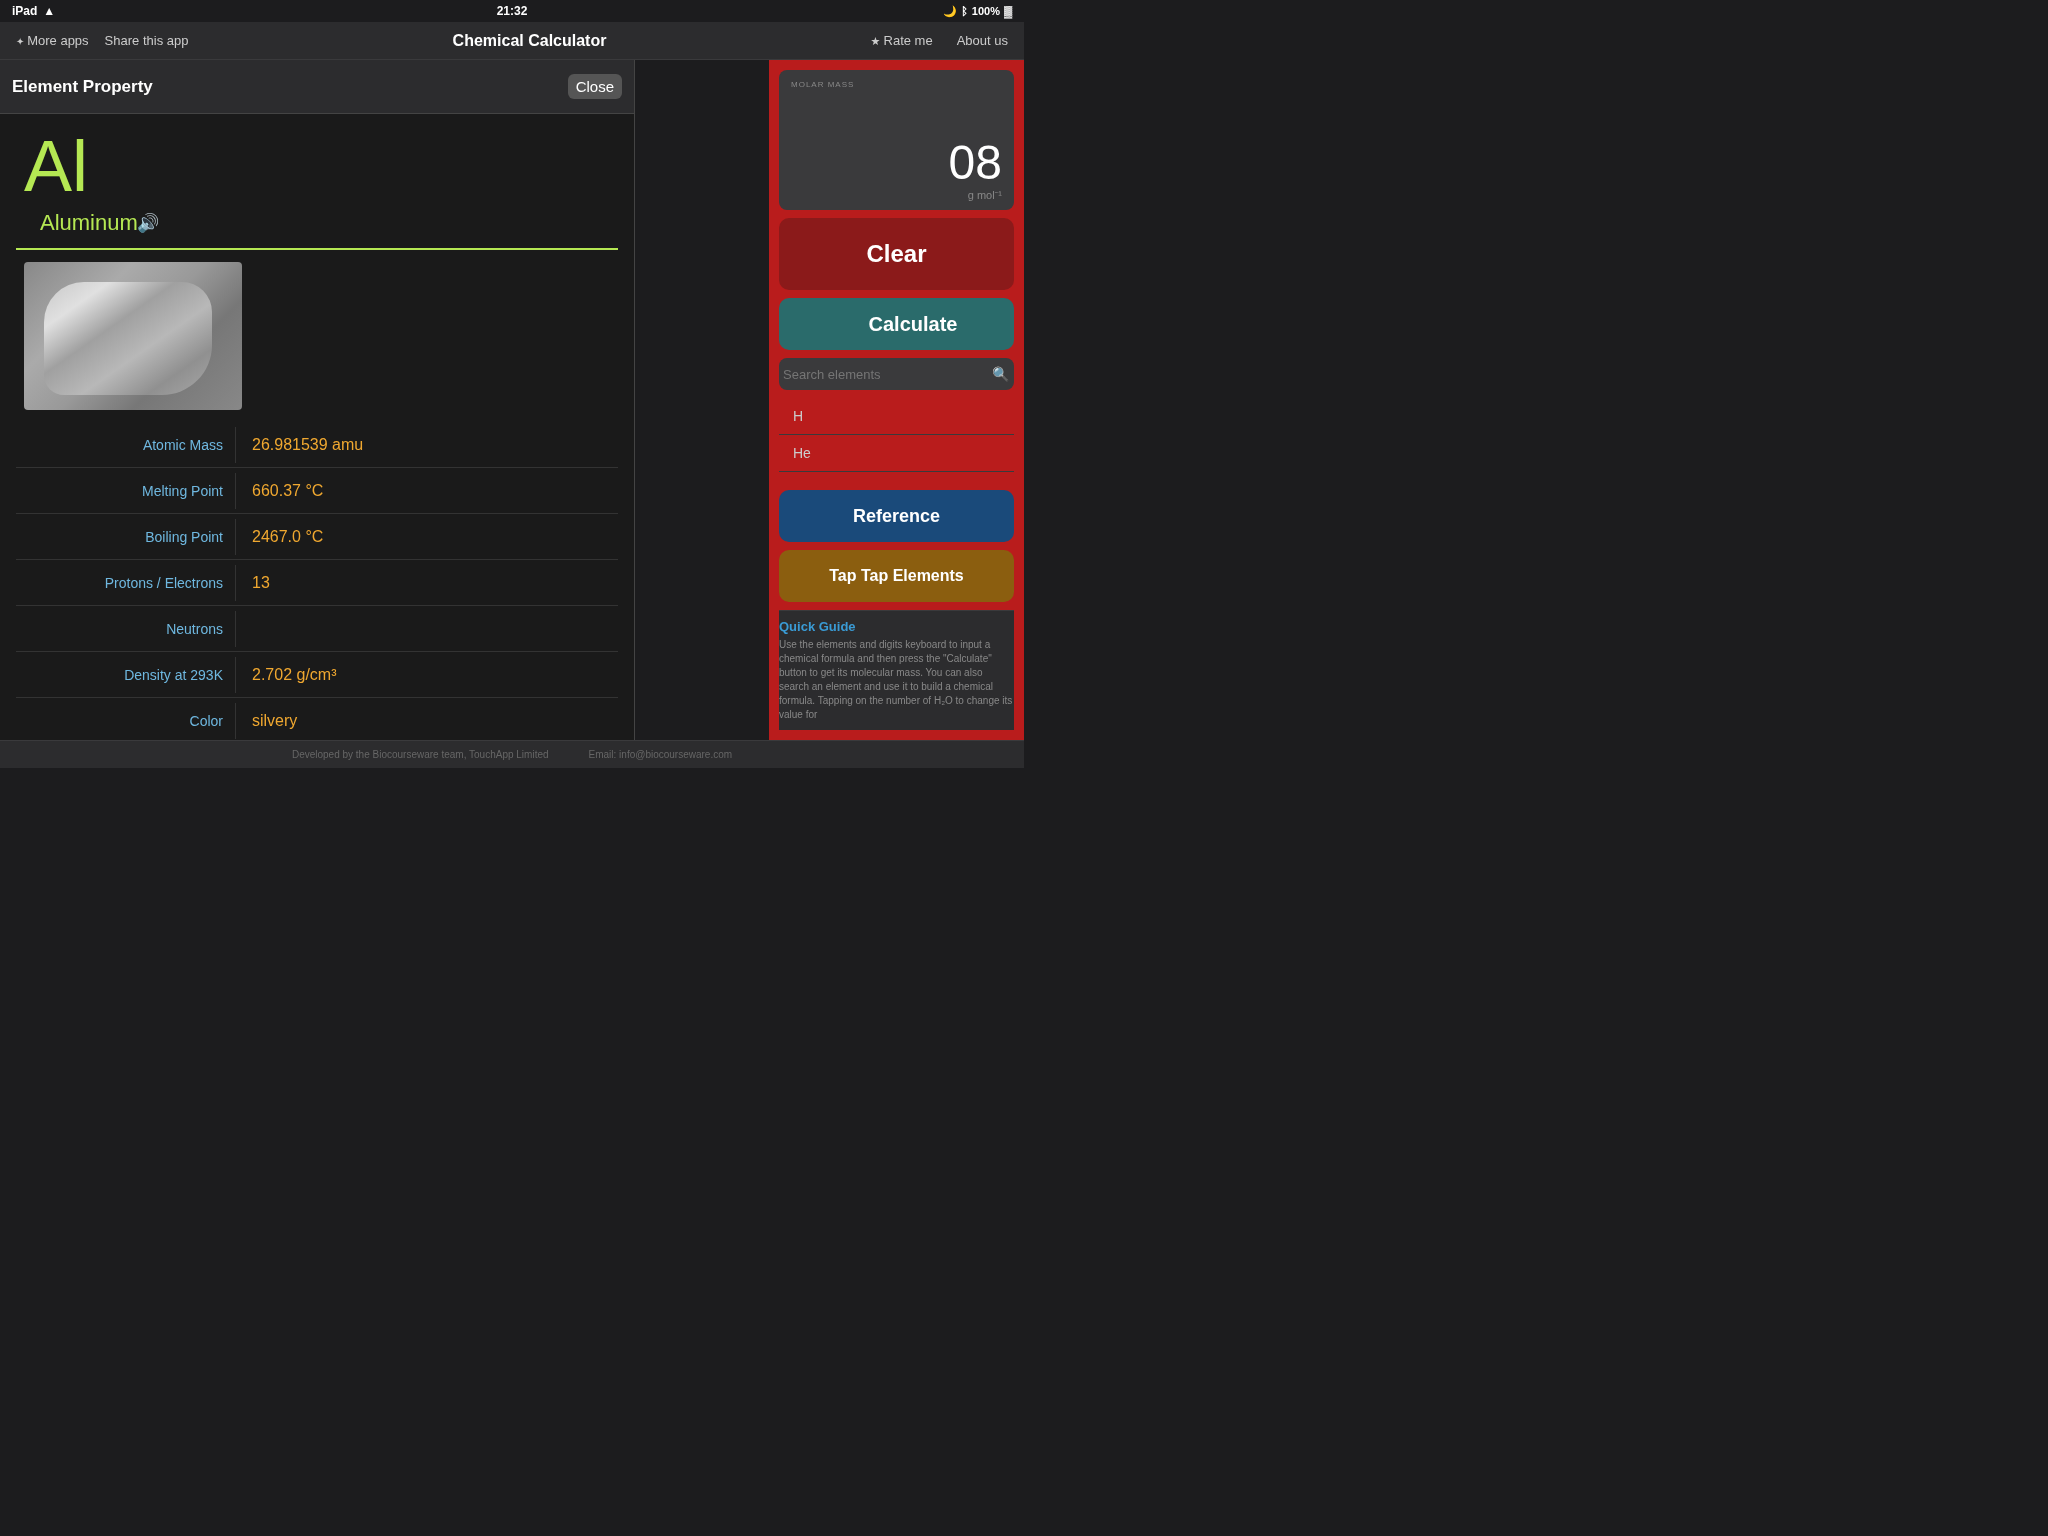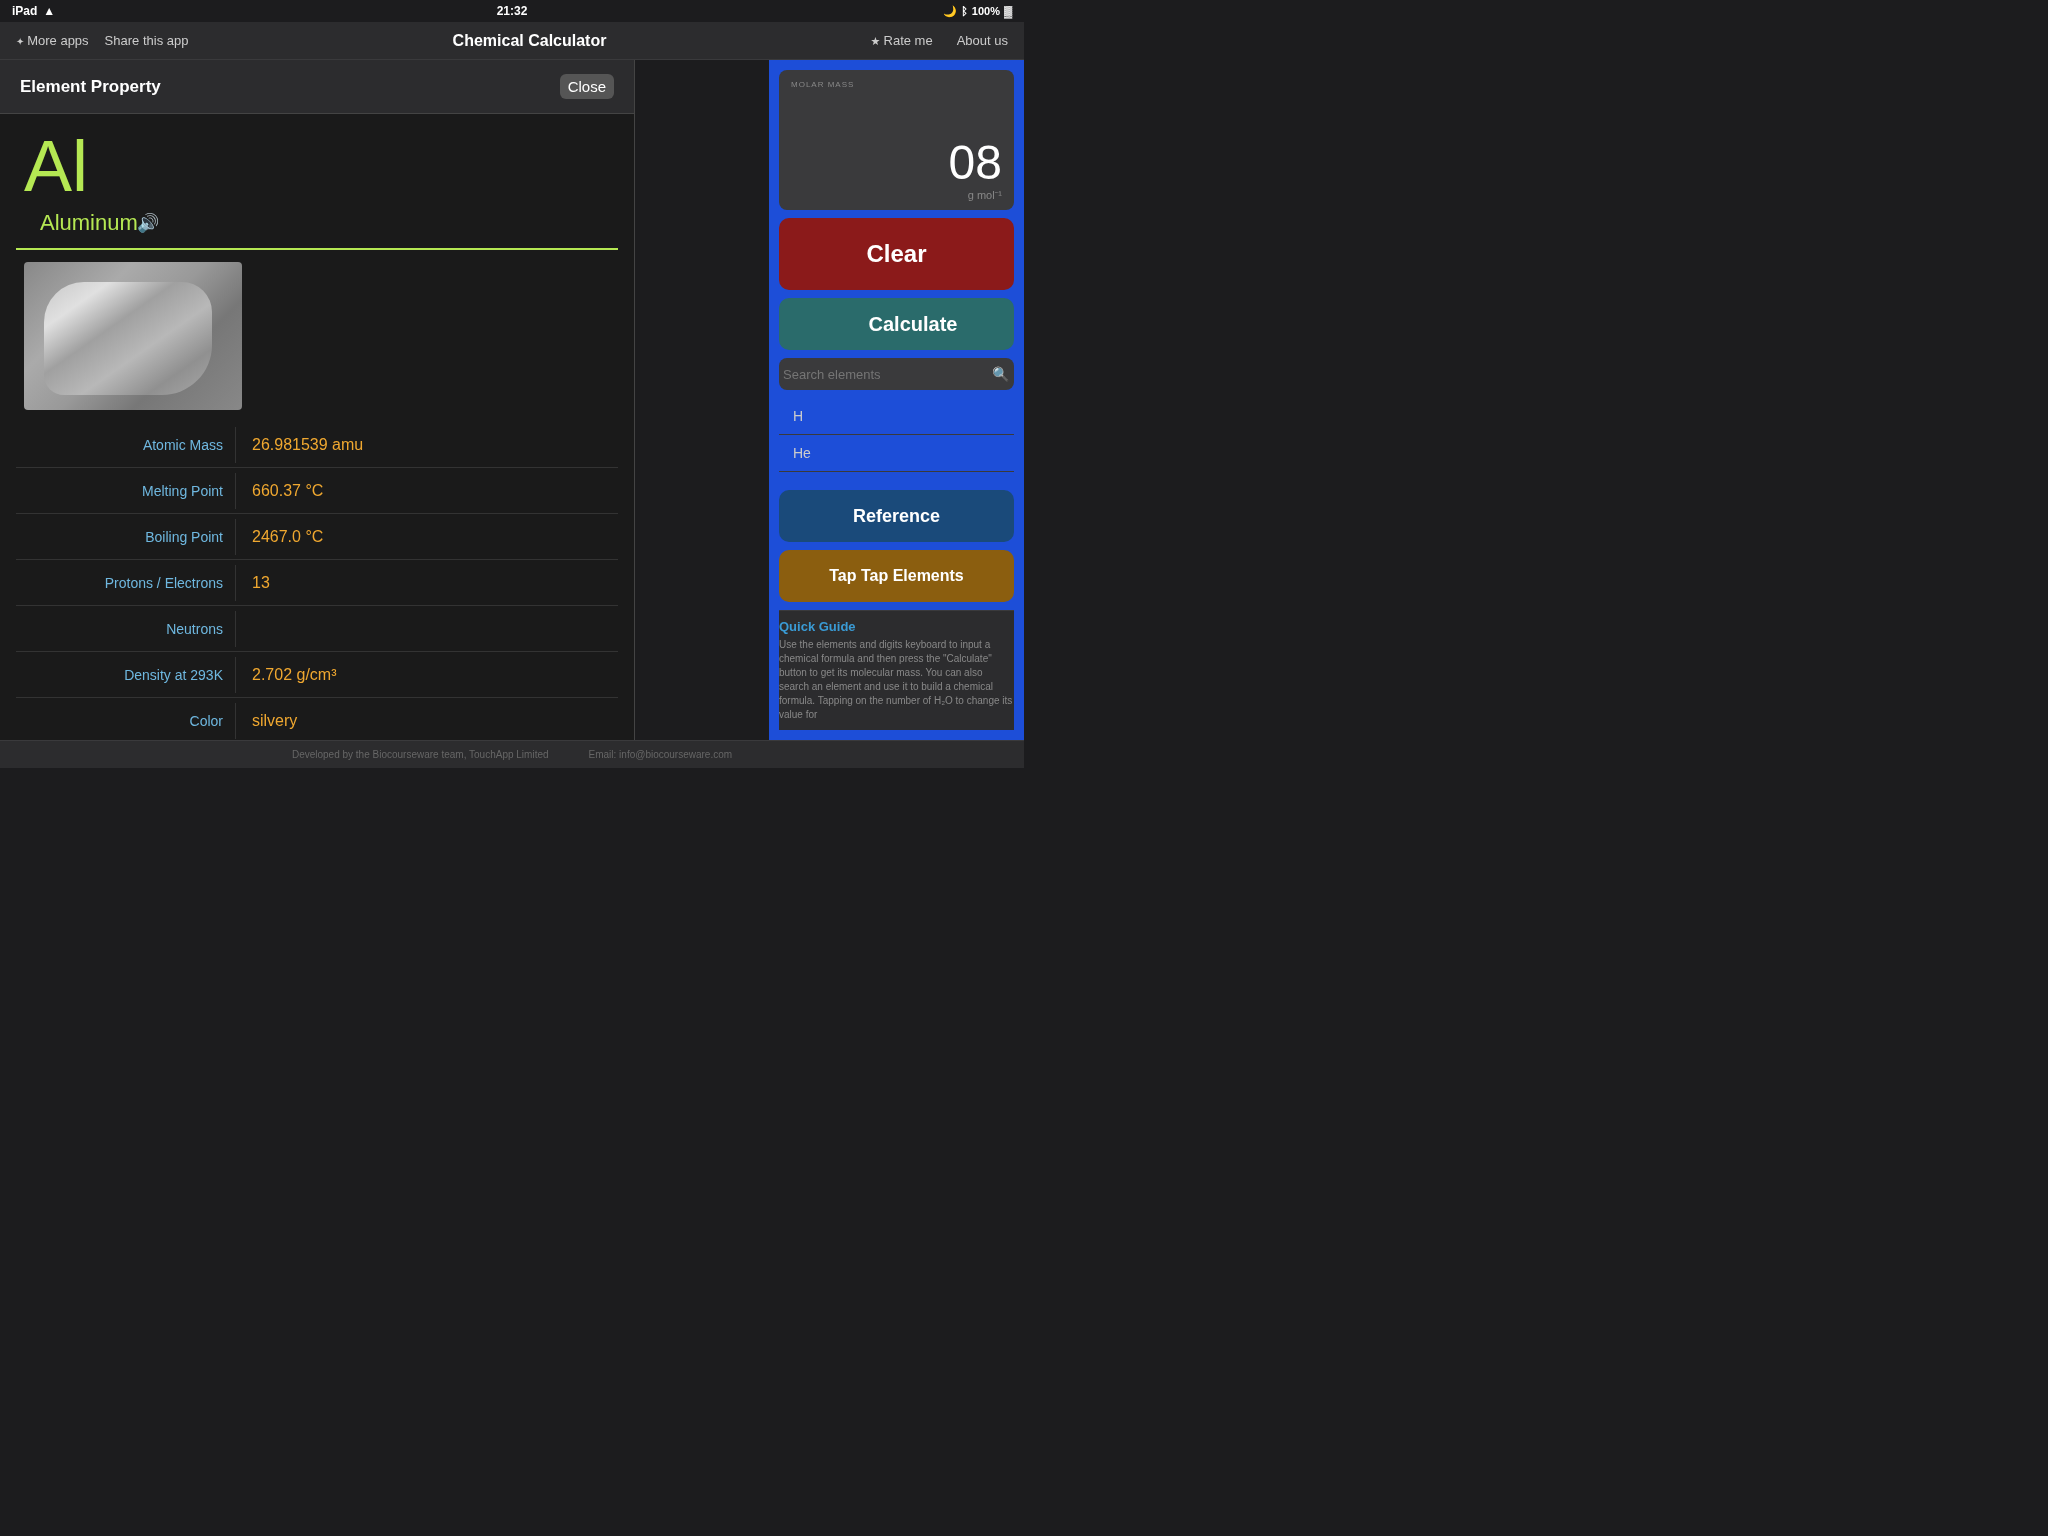--- a/index.html
+++ b/index.html
@@ -169,21 +169,21 @@
       width: 635px;
       bottom: 0;
       background: #1a1a1a;
       border-right: 1px solid #444;
       pointer-events: all;
       display: flex;
       flex-direction: column;
     }
     #modal-header {
       background: #2c2c2e;
-      padding: 14px 20px;
+      padding: 14px 12px;
       display: flex;
       align-items: center;
       justify-content: space-between;
       border-bottom: 1px solid #444;
     }
     #modal-title {
       color: white;
       font-size: 17px;
       font-weight: 600;
     }
@@ -428,21 +428,21 @@
     .lan-cell { background: #607d8b; }
     .act-cell { background: #607d8b; }
     .empty-cell { background: transparent; pointer-events: none; }
 
     .right-panel-inner {
       position: absolute;
       right: 0;
       top: 0;
       width: 255px;
       bottom: 28px;
-      background: #1d4ed8;
+      background: #b91c1c;
       display: flex;
       flex-direction: column;
       padding: 10px;
       gap: 8px;
     }
   </style>
 </head>
 <body>
 
 <div id="status-bar">

